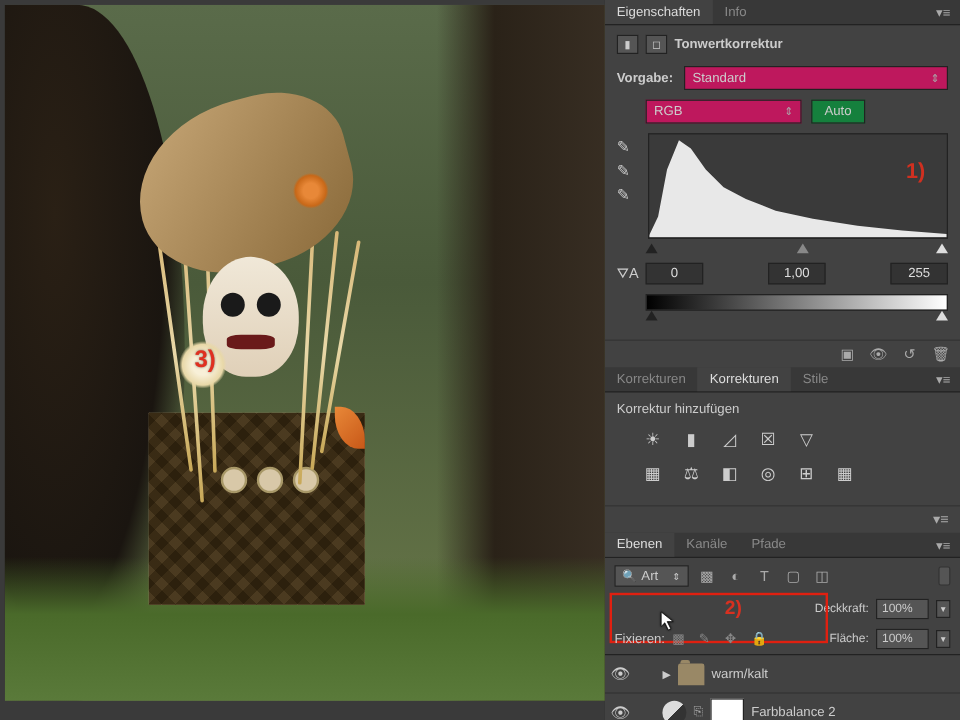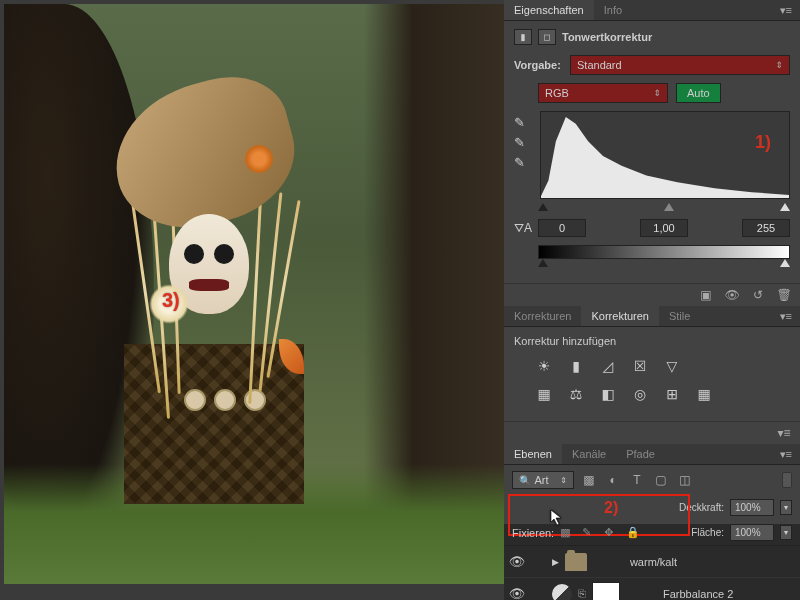--- a/index.html
+++ b/index.html
@@ -21,31 +21,31 @@
 .dress { position: absolute; left: 60px; top: 260px; width: 180px; height: 160px; background: repeating-linear-gradient(45deg, #8a7a5a 0, #8a7a5a 8px, #6a5a3a 8px, #6a5a3a 16px), repeating-linear-gradient(-45deg, #8a7a5a 0, #8a7a5a 8px, #6a5a3a 8px, #6a5a3a 16px); background-blend-mode: multiply; }
 .flower { position: absolute; width: 40px; height: 40px; border-radius: 50%; }
 .flower.f1 { left: 85px; top: 200px; background: radial-gradient(circle, #f8f0d8 30%, #e8d8a8 60%, transparent 70%); }
 .flower.f2 { left: 180px; top: 60px; background: radial-gradient(circle, #e88838 30%, #c86818 60%, transparent 70%); width: 30px; height: 30px; }
 .leaf { position: absolute; width: 25px; height: 35px; background: linear-gradient(135deg, #e88838, #c85818); border-radius: 0 80% 0 80%; }
 .leaf.l1 { left: 215px; top: 255px; }
 .buttons-dress { position: absolute; left: 120px; top: 305px; display: flex; gap: 8px; }
 .btn-d { width: 22px; height: 22px; background: #d8c8a8; border-radius: 50%; border: 2px solid #a89868; }
 .ann { position: absolute; color: #e03020; font-size: 20px; font-weight: bold; text-shadow: 0 0 2px rgba(0,0,0,0.5); }
 
-.panels { width: 296px; height: 524px; background: #424242; display: flex; flex-direction: column; }
+.panels { width: 296px; height: 600px; background: #424242; display: flex; flex-direction: column; }
 .tab-row { display: flex; background: #383838; height: 22px; align-items: center; border-bottom: 1px solid #222; }
 .tab { padding: 4px 10px; color: #888; cursor: pointer; }
 .tab.active { color: #ddd; background: #424242; }
 .tab-opts { margin-left: auto; padding: 0 8px; color: #aaa; }
 .panel-body { padding: 8px 10px; }
 .prop-title { display: flex; align-items: center; gap: 6px; margin-bottom: 10px; }
 .icon-sq { width: 18px; height: 16px; background: #555; border: 1px solid #222; display: inline-flex; align-items: center; justify-content: center; font-size: 9px; }
 .row { display: flex; align-items: center; gap: 8px; margin-bottom: 8px; }
 .label { min-width: 48px; color: #ccc; font-weight: bold; }
-.select { flex: 1; background: #7f1d1d; border: 1px solid #222; padding: 3px 6px; display: flex; justify-content: space-between; align-items: center; }
+.select { flex: 1; background: #be185d; border: 1px solid #222; padding: 3px 6px; display: flex; justify-content: space-between; align-items: center; }
 .select::after { content: "⇕"; font-size: 9px; color: #aaa; }
 .btn-auto { background: #15803d; border: 1px solid #222; padding: 3px 10px; cursor: pointer; }
 .histo-area { display: flex; gap: 8px; margin: 6px 0; }
 .droppers { display: flex; flex-direction: column; gap: 6px; padding-top: 4px; }
 .dropper { width: 18px; height: 14px; color: #ccc; font-size: 13px; }
 .histo { flex: 1; height: 88px; background: #3a3a3a; border: 1px solid #222; position: relative; overflow: hidden; }
 .histo svg { width: 100%; height: 100%; }
 .histo-ann { position: absolute; right: 18px; top: 20px; color: #d03020; font-size: 18px; font-weight: bold; }
 .sliders { position: relative; height: 10px; margin: 0 0 4px 24px; }
 .tri { position: absolute; width: 0; height: 0; border-left: 5px solid transparent; border-right: 5px solid transparent; top: -2px; }
@@ -83,21 +83,21 @@
 .layer-list { border-top: 1px solid #222; }
 .layer { display: flex; align-items: center; height: 32px; border-bottom: 1px solid #333; padding: 0 4px; gap: 6px; }
 .eye-icon { width: 18px; color: #ccc; font-size: 13px; text-align: center; }
 .layer-indent { width: 14px; }
 .folder-arrow { color: #ccc; font-size: 9px; }
 .folder-icon { width: 22px; height: 18px; background: #998866; border-radius: 2px 2px 0 0; position: relative; }
 .folder-icon::before { content: ""; position: absolute; top: -3px; left: 2px; width: 8px; height: 3px; background: #998866; border-radius: 2px 2px 0 0; }
 .adj-circle { width: 20px; height: 20px; border-radius: 50%; background: linear-gradient(135deg, #ddd 50%, #333 50%); }
 .link-ic { color: #aaa; font-size: 10px; }
 .mask-thumb { width: 28px; height: 24px; background: #fff; border: 1px solid #222; }
-.layer-name { font-size: 11px; margin-left: 37px; }
+.layer-name { font-size: 11px; }
 
 .cursor { position: absolute; width: 14px; height: 18px; pointer-events: none; }
 .cursor svg { filter: drop-shadow(0 0 1px #000); }
 
 .ann2 { position: absolute; color: #d83020; font-size: 16px; font-weight: bold; }
 </style>
 </head>
 <body>
 
 <div class="canvas">

